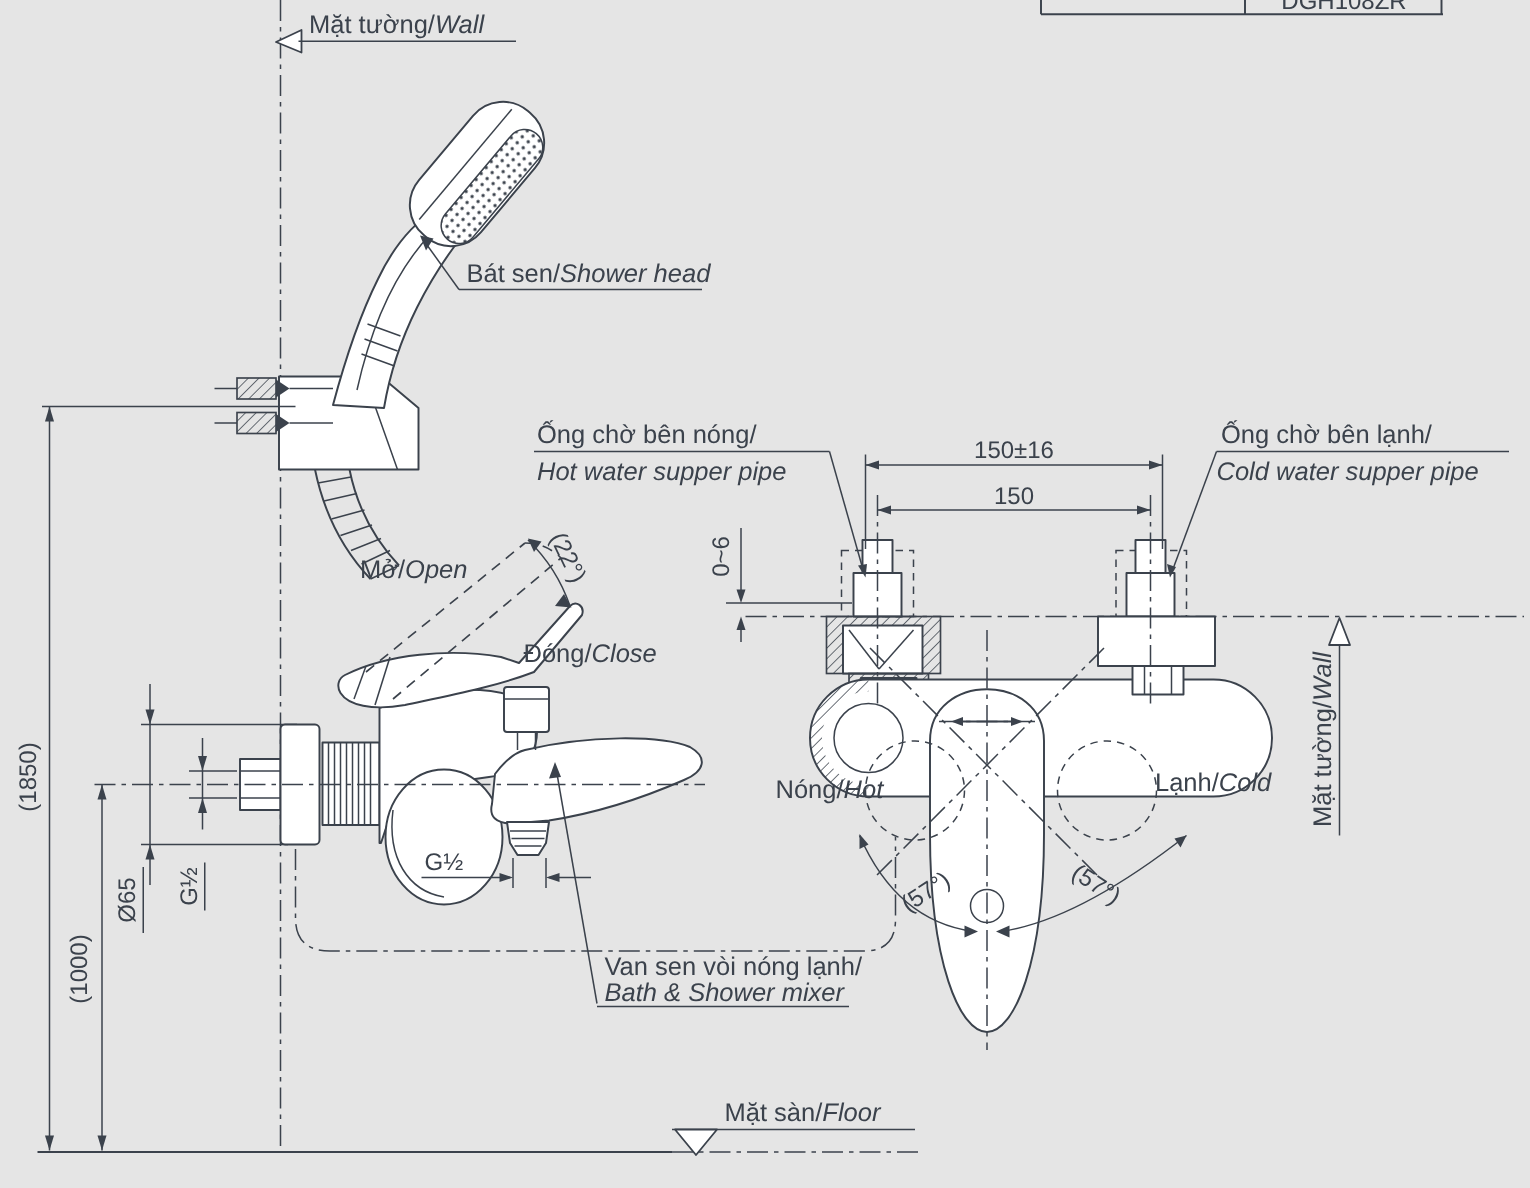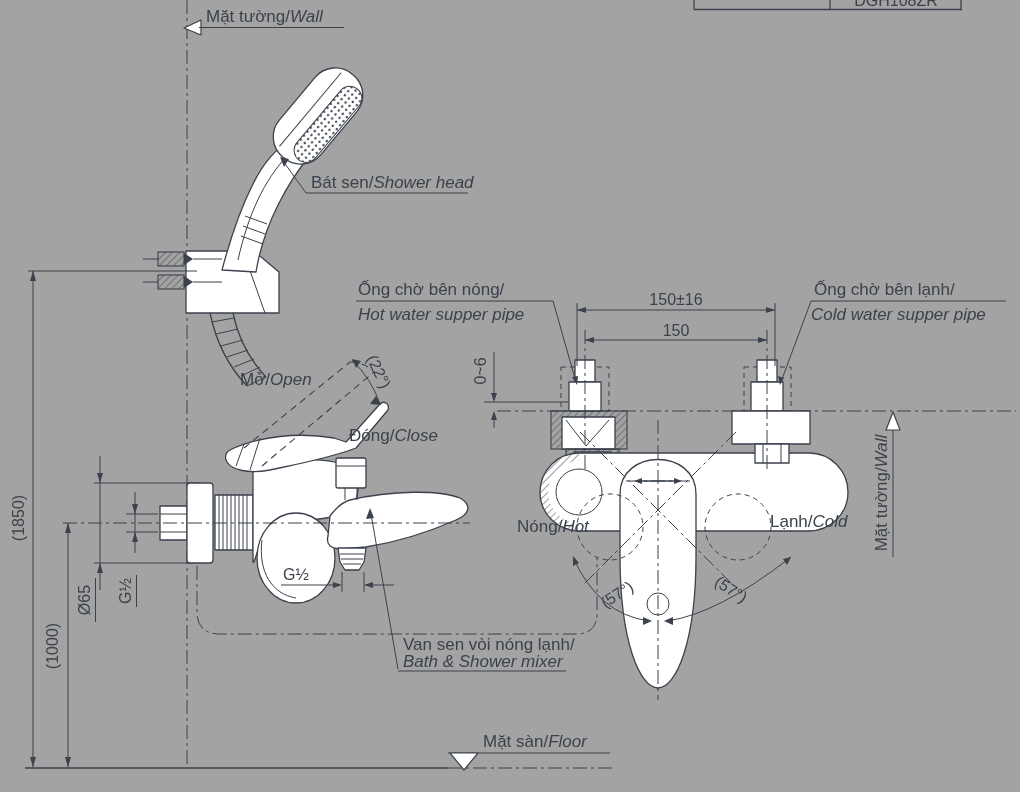--- a/index.html
+++ b/index.html
@@ -1,16 +1,16 @@
 <!DOCTYPE html>
 <html><head>
 <meta charset="utf-8">
 <style>
   html,body{margin:0;padding:0;background:#ffffff;}
-  .page{width:1020px;height:792px;position:relative;background:#a3a3a3;overflow:hidden;}
+  .page{width:1020px;height:792px;position:relative;background:#e5e5e5;overflow:hidden;}
   svg text{font-family:"Liberation Sans","DejaVu Sans",sans-serif;font-size:17px;fill:#3b424c;}
   svg text.dim{font-size:16px;}
   svg text.sm{font-size:16px;}
   .it{font-style:italic;}
   .ln{stroke:#3b424c;fill:none;stroke-width:1.3;stroke-linejoin:round;stroke-linecap:butt;}
   .thin{stroke:#3b424c;fill:none;stroke-width:1;}
   .wf{fill:#ffffff;stroke:#3b424c;stroke-width:1.3;stroke-linejoin:round;}
   .hf{fill:url(#hatch);stroke:#3b424c;stroke-width:1.1;}
   .cl{stroke:#3b424c;fill:none;stroke-width:1;stroke-dasharray:14 4 3 4;}
   .dsh{stroke:#3b424c;fill:none;stroke-width:1.1;stroke-dasharray:7 5;}

